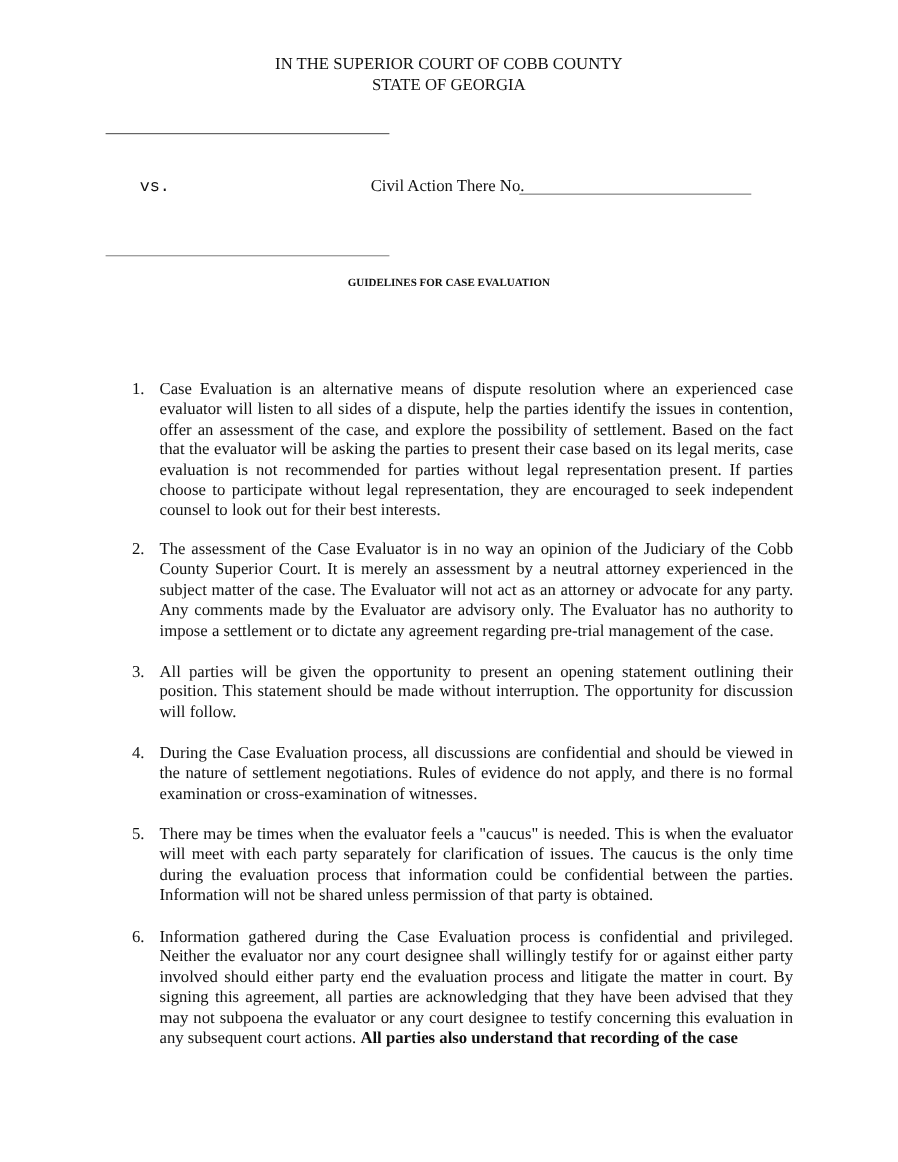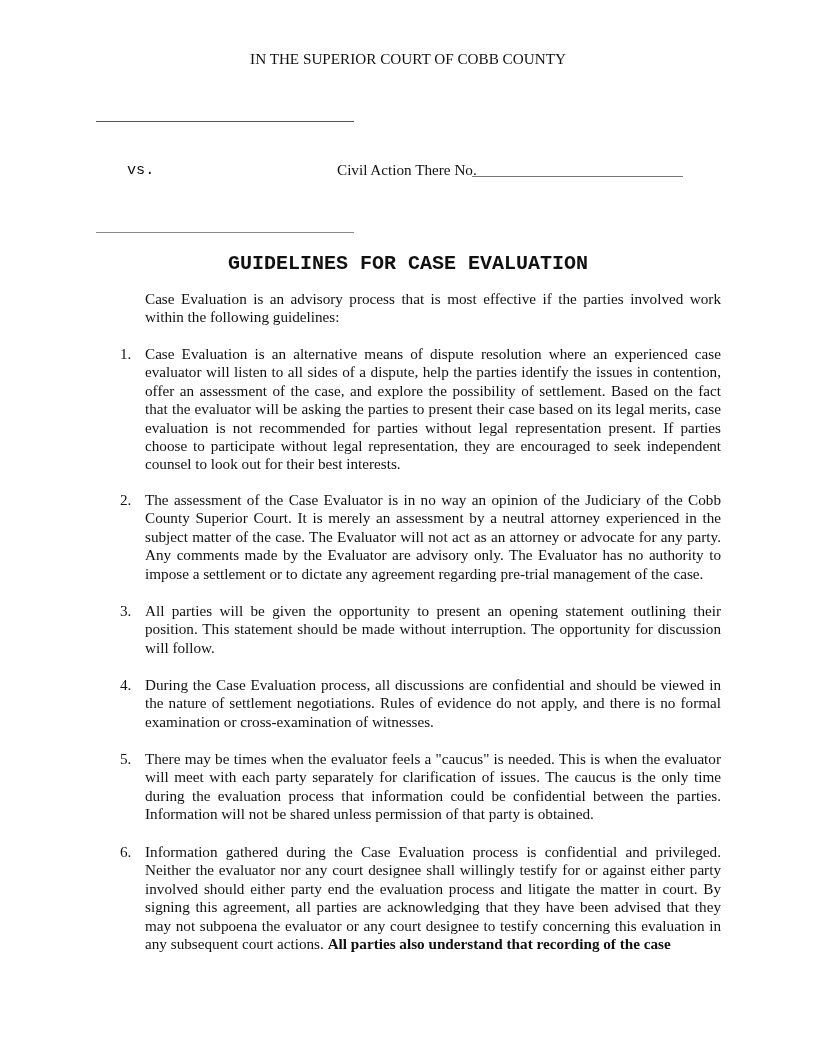--- a/index.html
+++ b/index.html
@@ -12,21 +12,21 @@
   .page { position: absolute; left: 0; top: 0; width: 816px; height: 1056px; }
   .center { position: absolute; left: 0; width: 816px; text-align: center; }
   .hdr1 { top: 50px; }
   .hdr2 { top: 69px; }
   .blank-line { position: absolute; height: 0; border-top: 1px solid #555; }
   .bl1 { left: 96px; top: 121px; width: 258px; }
   .bl2 { left: 96px; top: 232px; width: 258px; border-top-color: #888; }
   .bl3 { left: 472px; top: 176px; width: 211px; border-top-color: #777; }
   .vs { position: absolute; left: 127px; top: 161px; font-family: Liberation Mono, monospace; }
   .civil { position: absolute; left: 337px; top: 161px; }
-  .title { top: 252px; font-weight: bold; font-size: 20px; font-family: Liberation Mono, monospace; }
+  .title { top: 252px; font-weight: bold; font-size: 10px; }
   .para {
     position: absolute; left: 145px; width: 576px;
     text-align: justify; line-height: 18.4px;
   }
   .intro { top: 290px; }
   .item { position: absolute; left: 120px; width: 601px; line-height: 18.4px; }
   .item .num { position: absolute; left: 0; top: 0; }
   .item .txt { position: absolute; left: 25px; width: 576px; text-align: justify; }
   .i1 { top: 345px; }
   .i2 { top: 491px; }
@@ -35,32 +35,32 @@
   .i5 { top: 750px; }
   .i6 { top: 843px; }
   .bold { font-weight: bold; }
 </style>
 </head>
 <body>
 
 <div class="page">
 
   <div class="center hdr1">IN THE SUPERIOR COURT OF COBB COUNTY</div>
+  <div class="center hdr2">STATE OF GEORGIA</div>
 
   <div class="blank-line bl1"></div>
 
   <div class="vs">vs.</div>
   <div class="civil">Civil Action There No.</div>
   <div class="blank-line bl3"></div>
 
   <div class="blank-line bl2"></div>
 
   <div class="center title">GUIDELINES FOR CASE EVALUATION</div>
 
-  <div class="para intro">Case Evaluation is an advisory process that is most effective if the parties involved work within  the following guidelines:</div>
 
   <div class="item i1">
     <span class="num">1.</span>
     <div class="txt">Case Evaluation is an alternative means of dispute resolution where an experienced case evaluator will listen to all sides of a dispute, help the parties identify the issues in contention, offer an assessment of the case, and explore the possibility of settlement.  Based on the fact that the evaluator will be asking the parties to present their case based on its legal merits, case evaluation is not recommended for parties without legal representation present.  If parties choose to participate without legal representation, they are encouraged to seek independent counsel to look out for their best interests.</div>
   </div>
 
   <div class="item i2">
     <span class="num">2.</span>
     <div class="txt">The assessment of the Case Evaluator is in no way an opinion of the Judiciary of the Cobb County Superior Court.  It is merely an assessment by a neutral attorney experienced in the subject matter of the case.  The Evaluator will not act as an attorney or advocate for any party. Any comments made by the Evaluator are advisory only.  The Evaluator has no authority to impose a settlement or to dictate any agreement regarding pre-trial management of the case.</div>
   </div>

